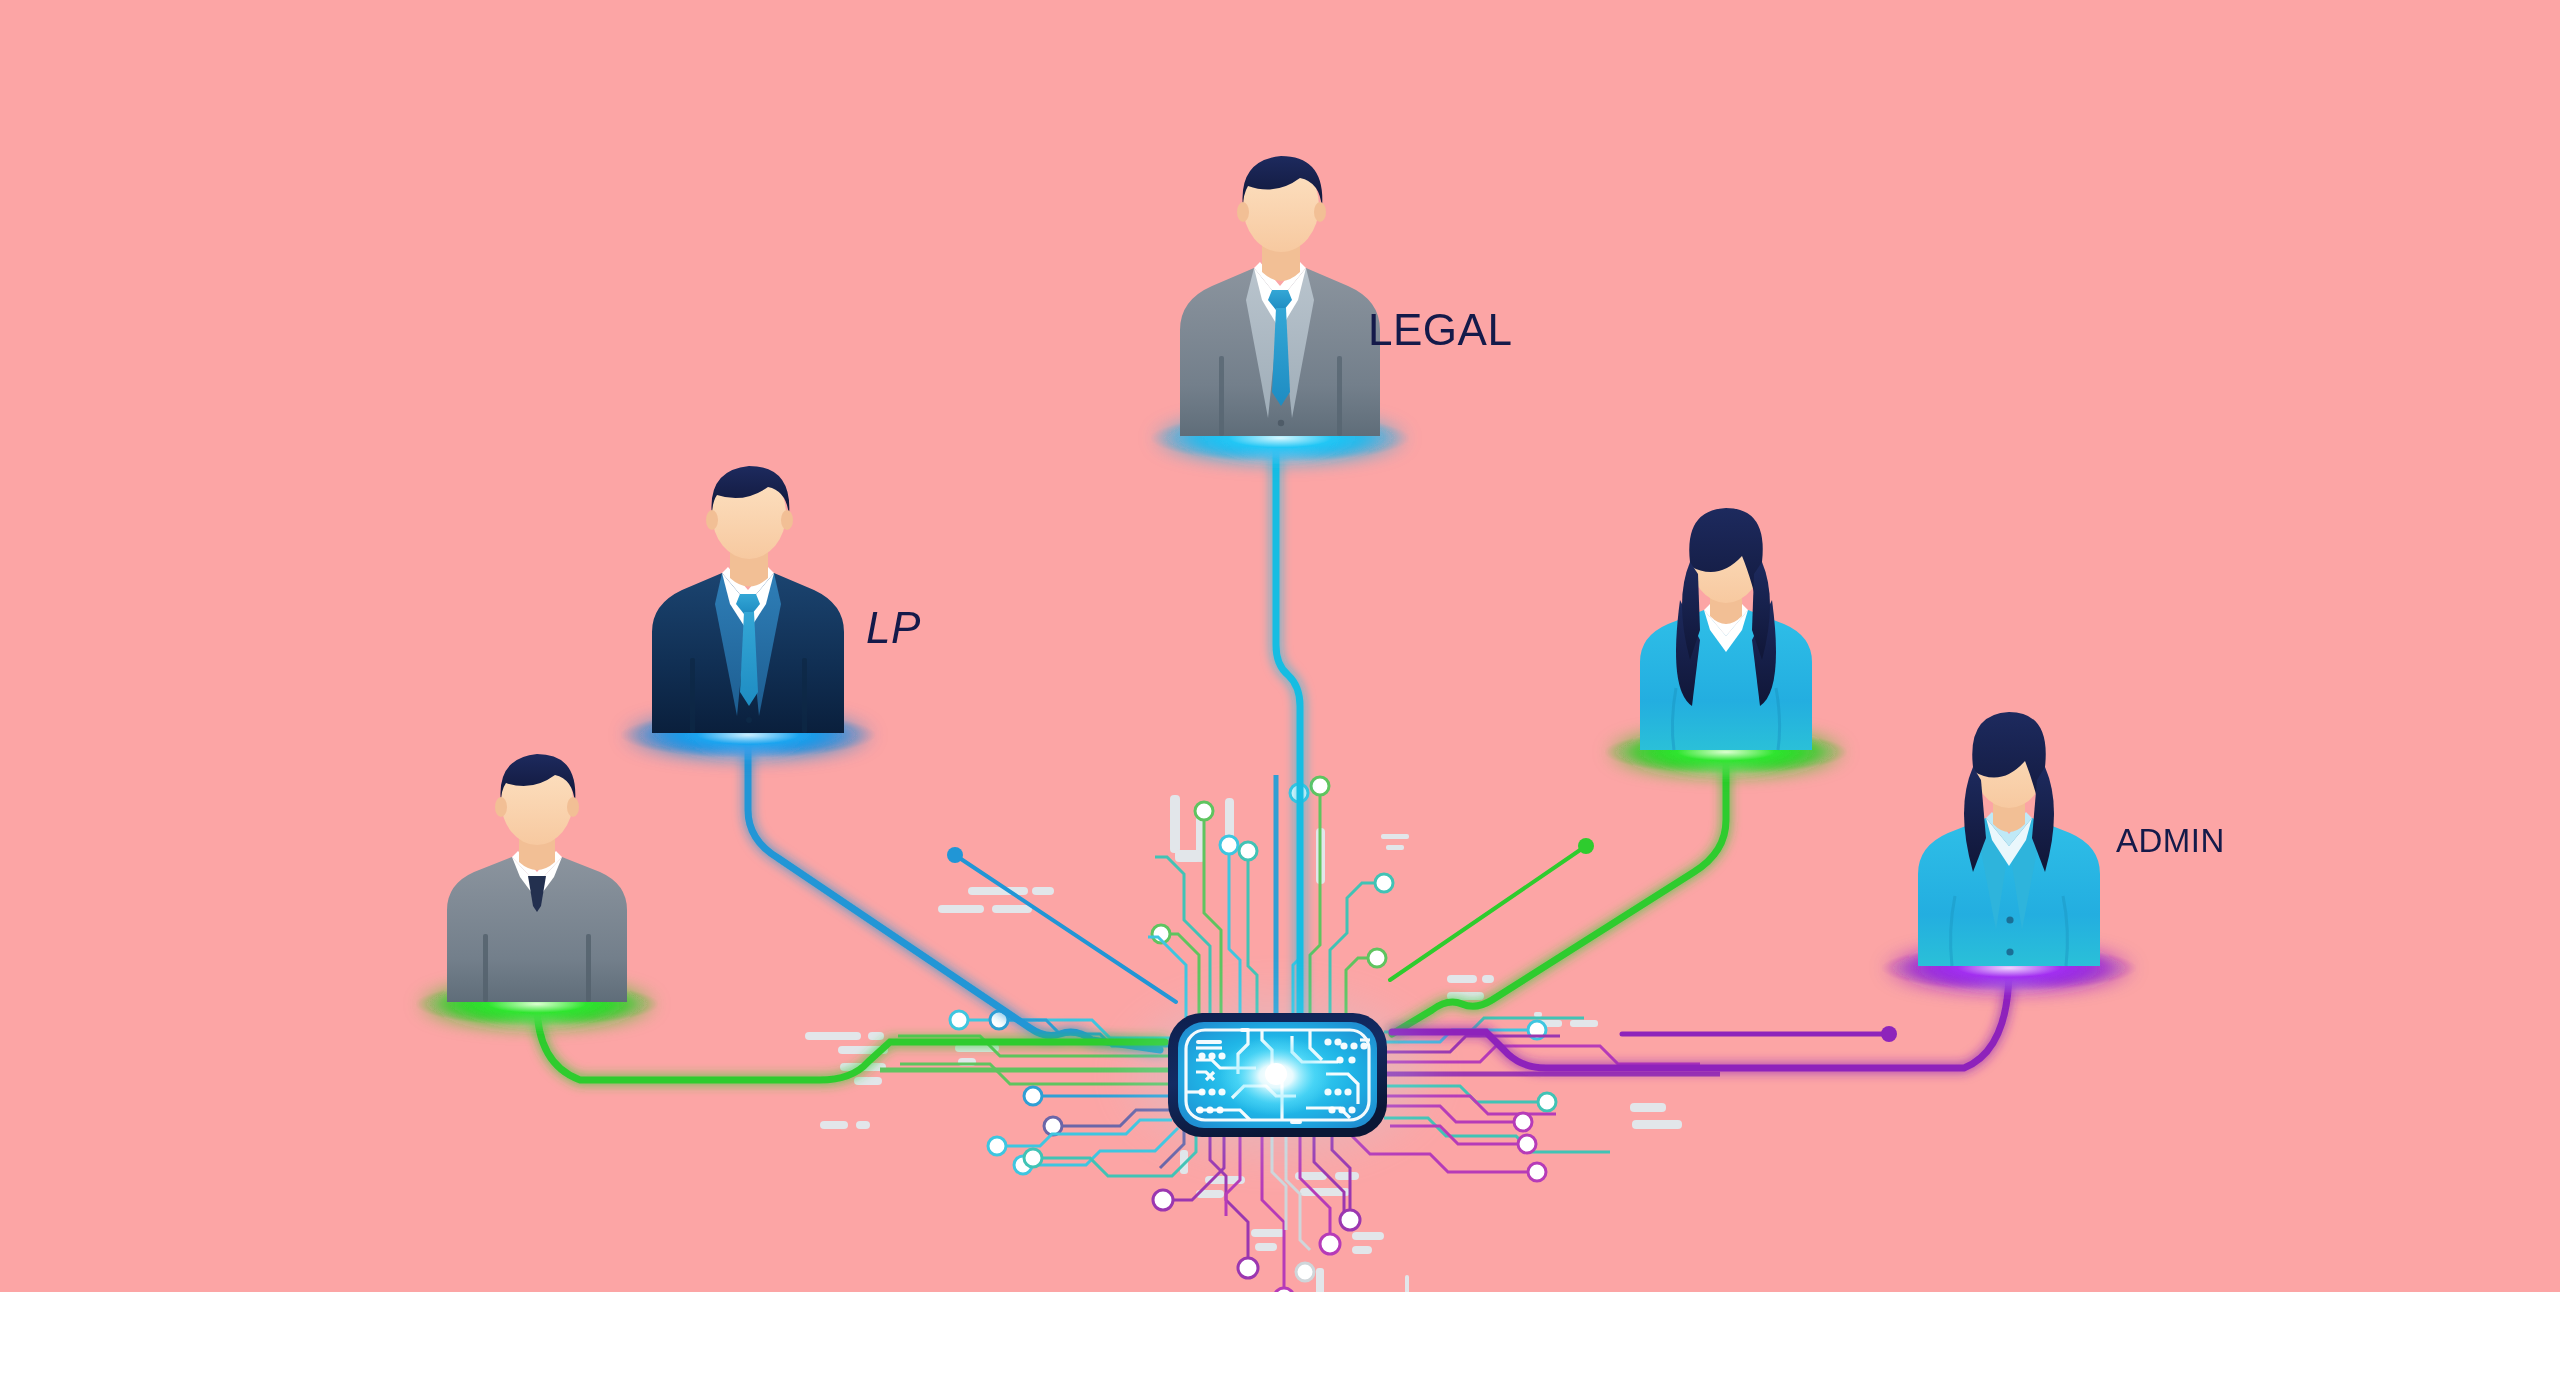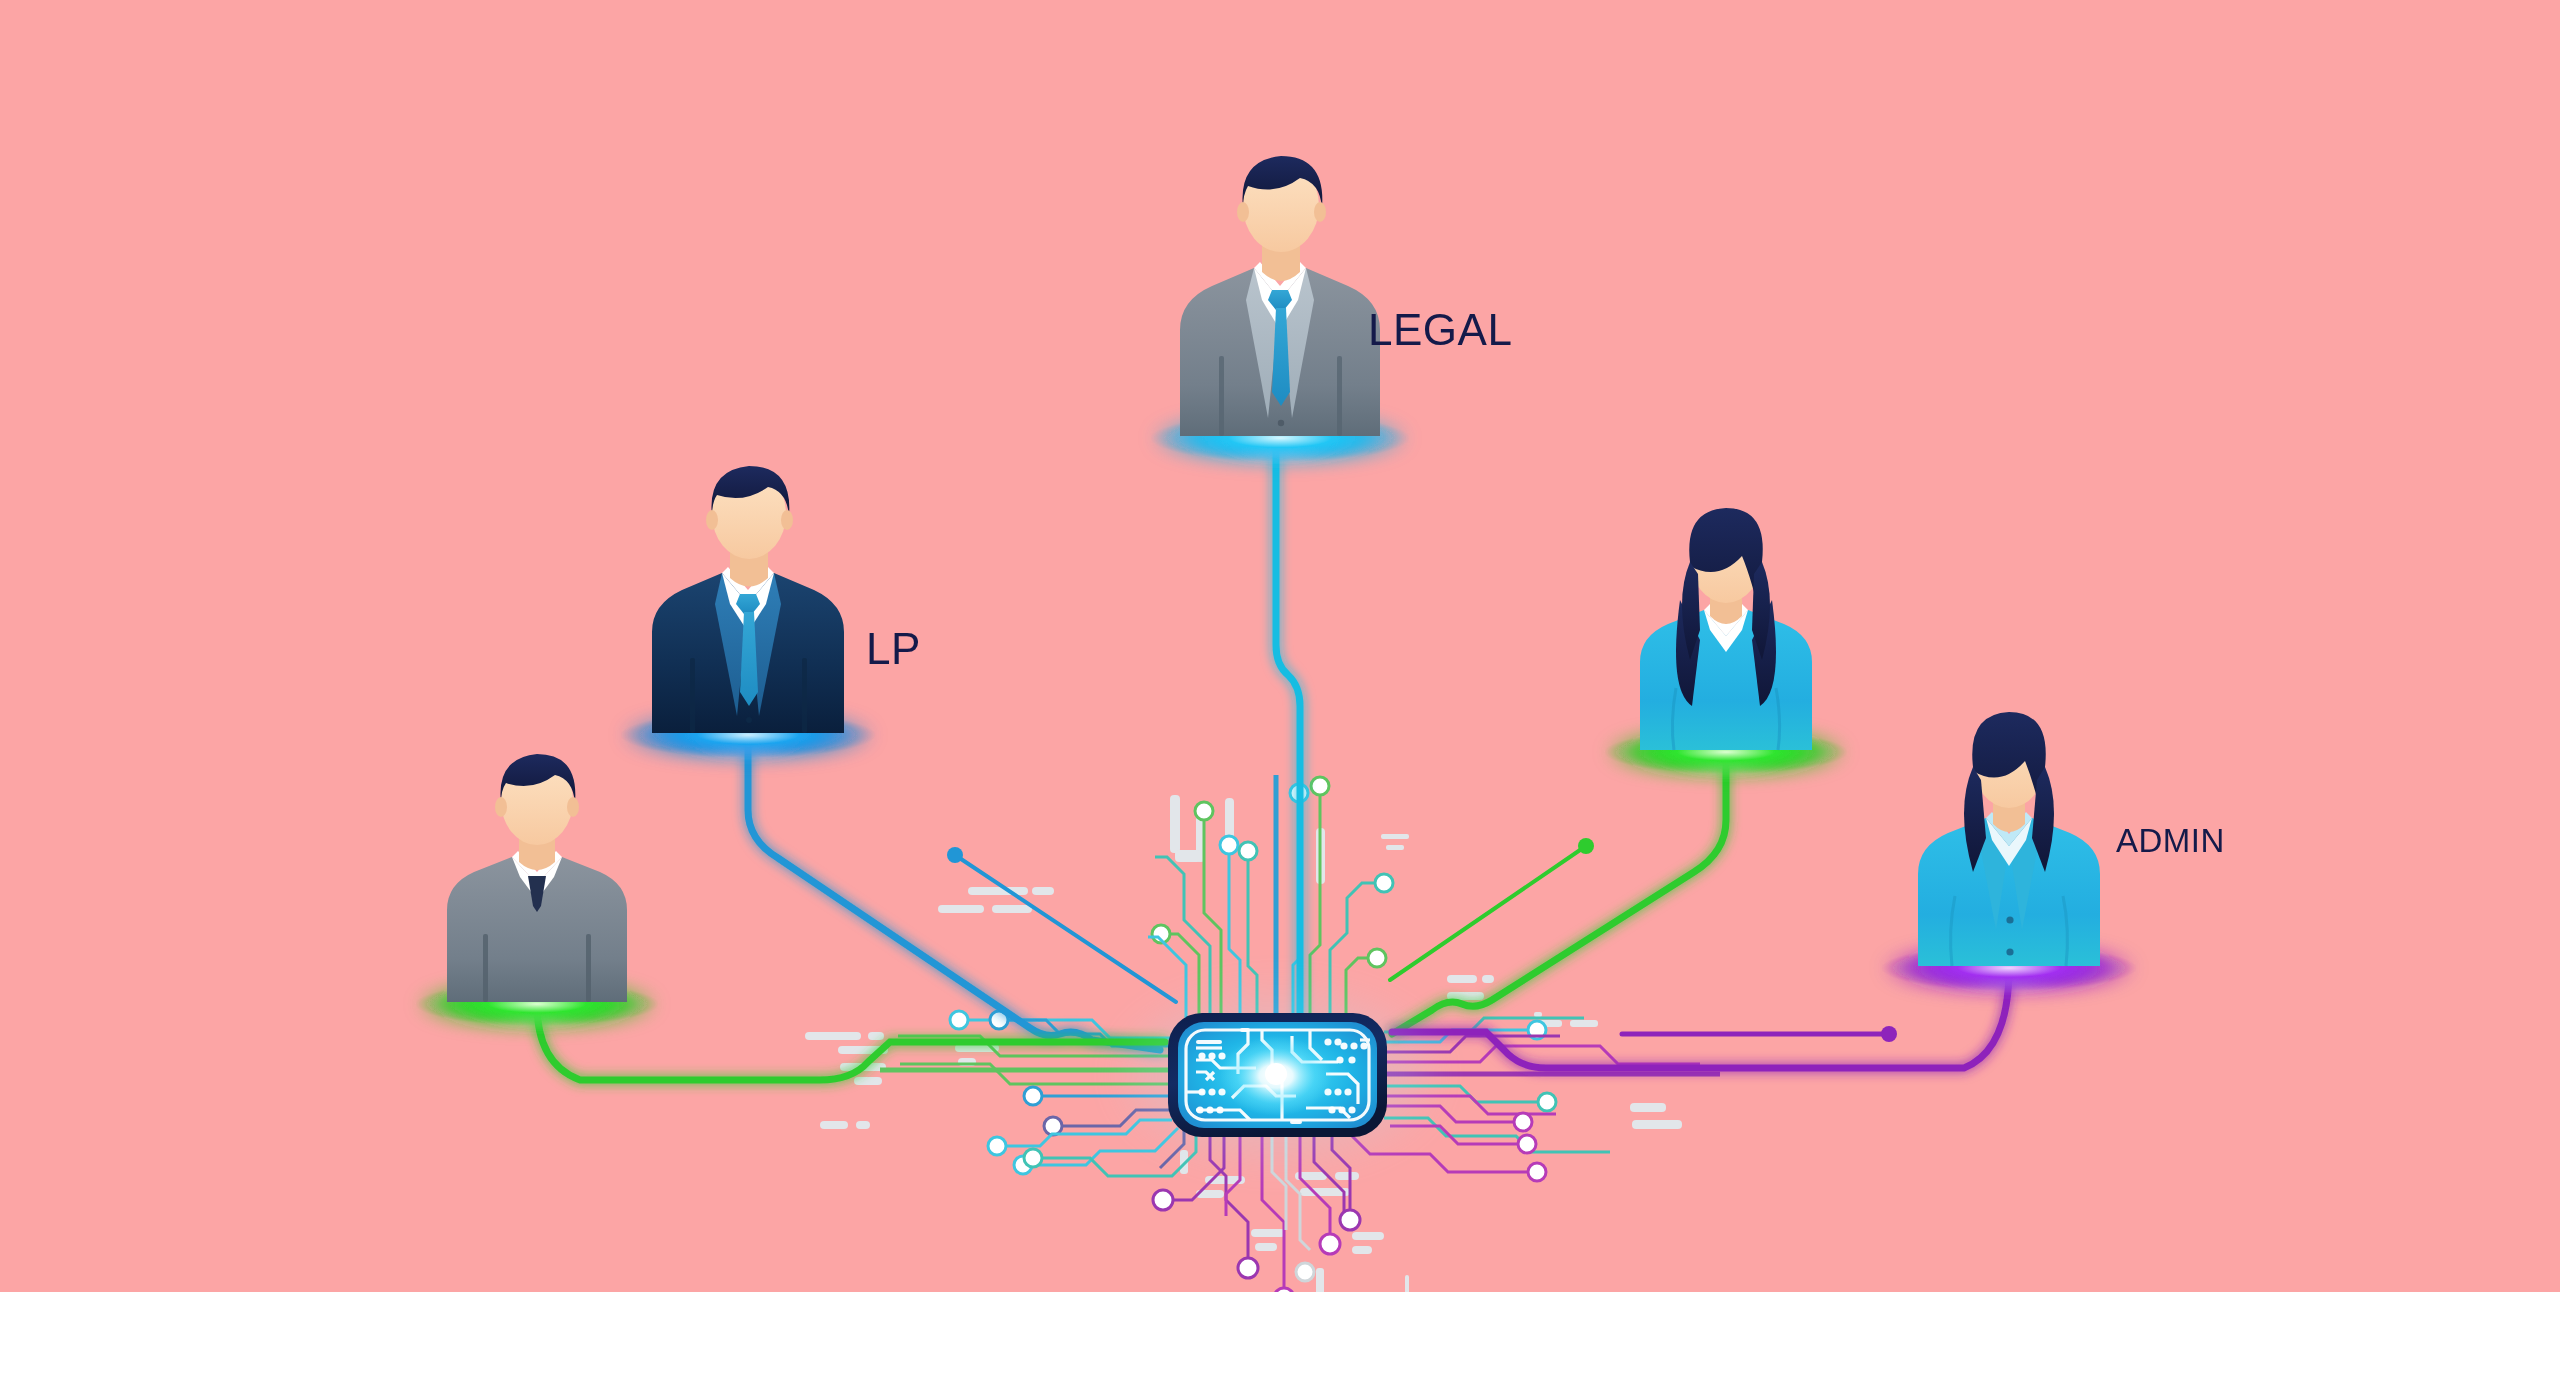--- a/index.html
+++ b/index.html
@@ -1,21 +1,21 @@
 <!DOCTYPE html>
 <html><head>
 <meta charset="utf-8">
 <style>
   html,body{margin:0;padding:0;background:#ffffff;}
   body{font-family:"Liberation Sans",sans-serif;}
   #stage{position:relative;width:2560px;height:1292px;background:#fca5a5;overflow:hidden;}
   #stage svg{position:absolute;left:0;top:0;width:2560px;height:1396px;}
   .lbl{position:absolute;color:#141a4a;font-family:"Liberation Sans",sans-serif;font-weight:400;white-space:nowrap;letter-spacing:.5px;}
   .lbl-legal{left:1368px;top:305px;font-size:44px;}
-  .lbl-lp{left:866px;top:624px;font-size:44px;}
+  .lbl-lp{left:866px;top:603px;font-size:44px;font-style:italic;}
   .lbl-admin{left:2116px;top:822px;font-size:33px;}
 </style>
 </head>
 <body>
 
 <div id="stage">
 
   <svg viewBox="0 0 2560 1396" xmlns="http://www.w3.org/2000/svg">
     <defs>
 

